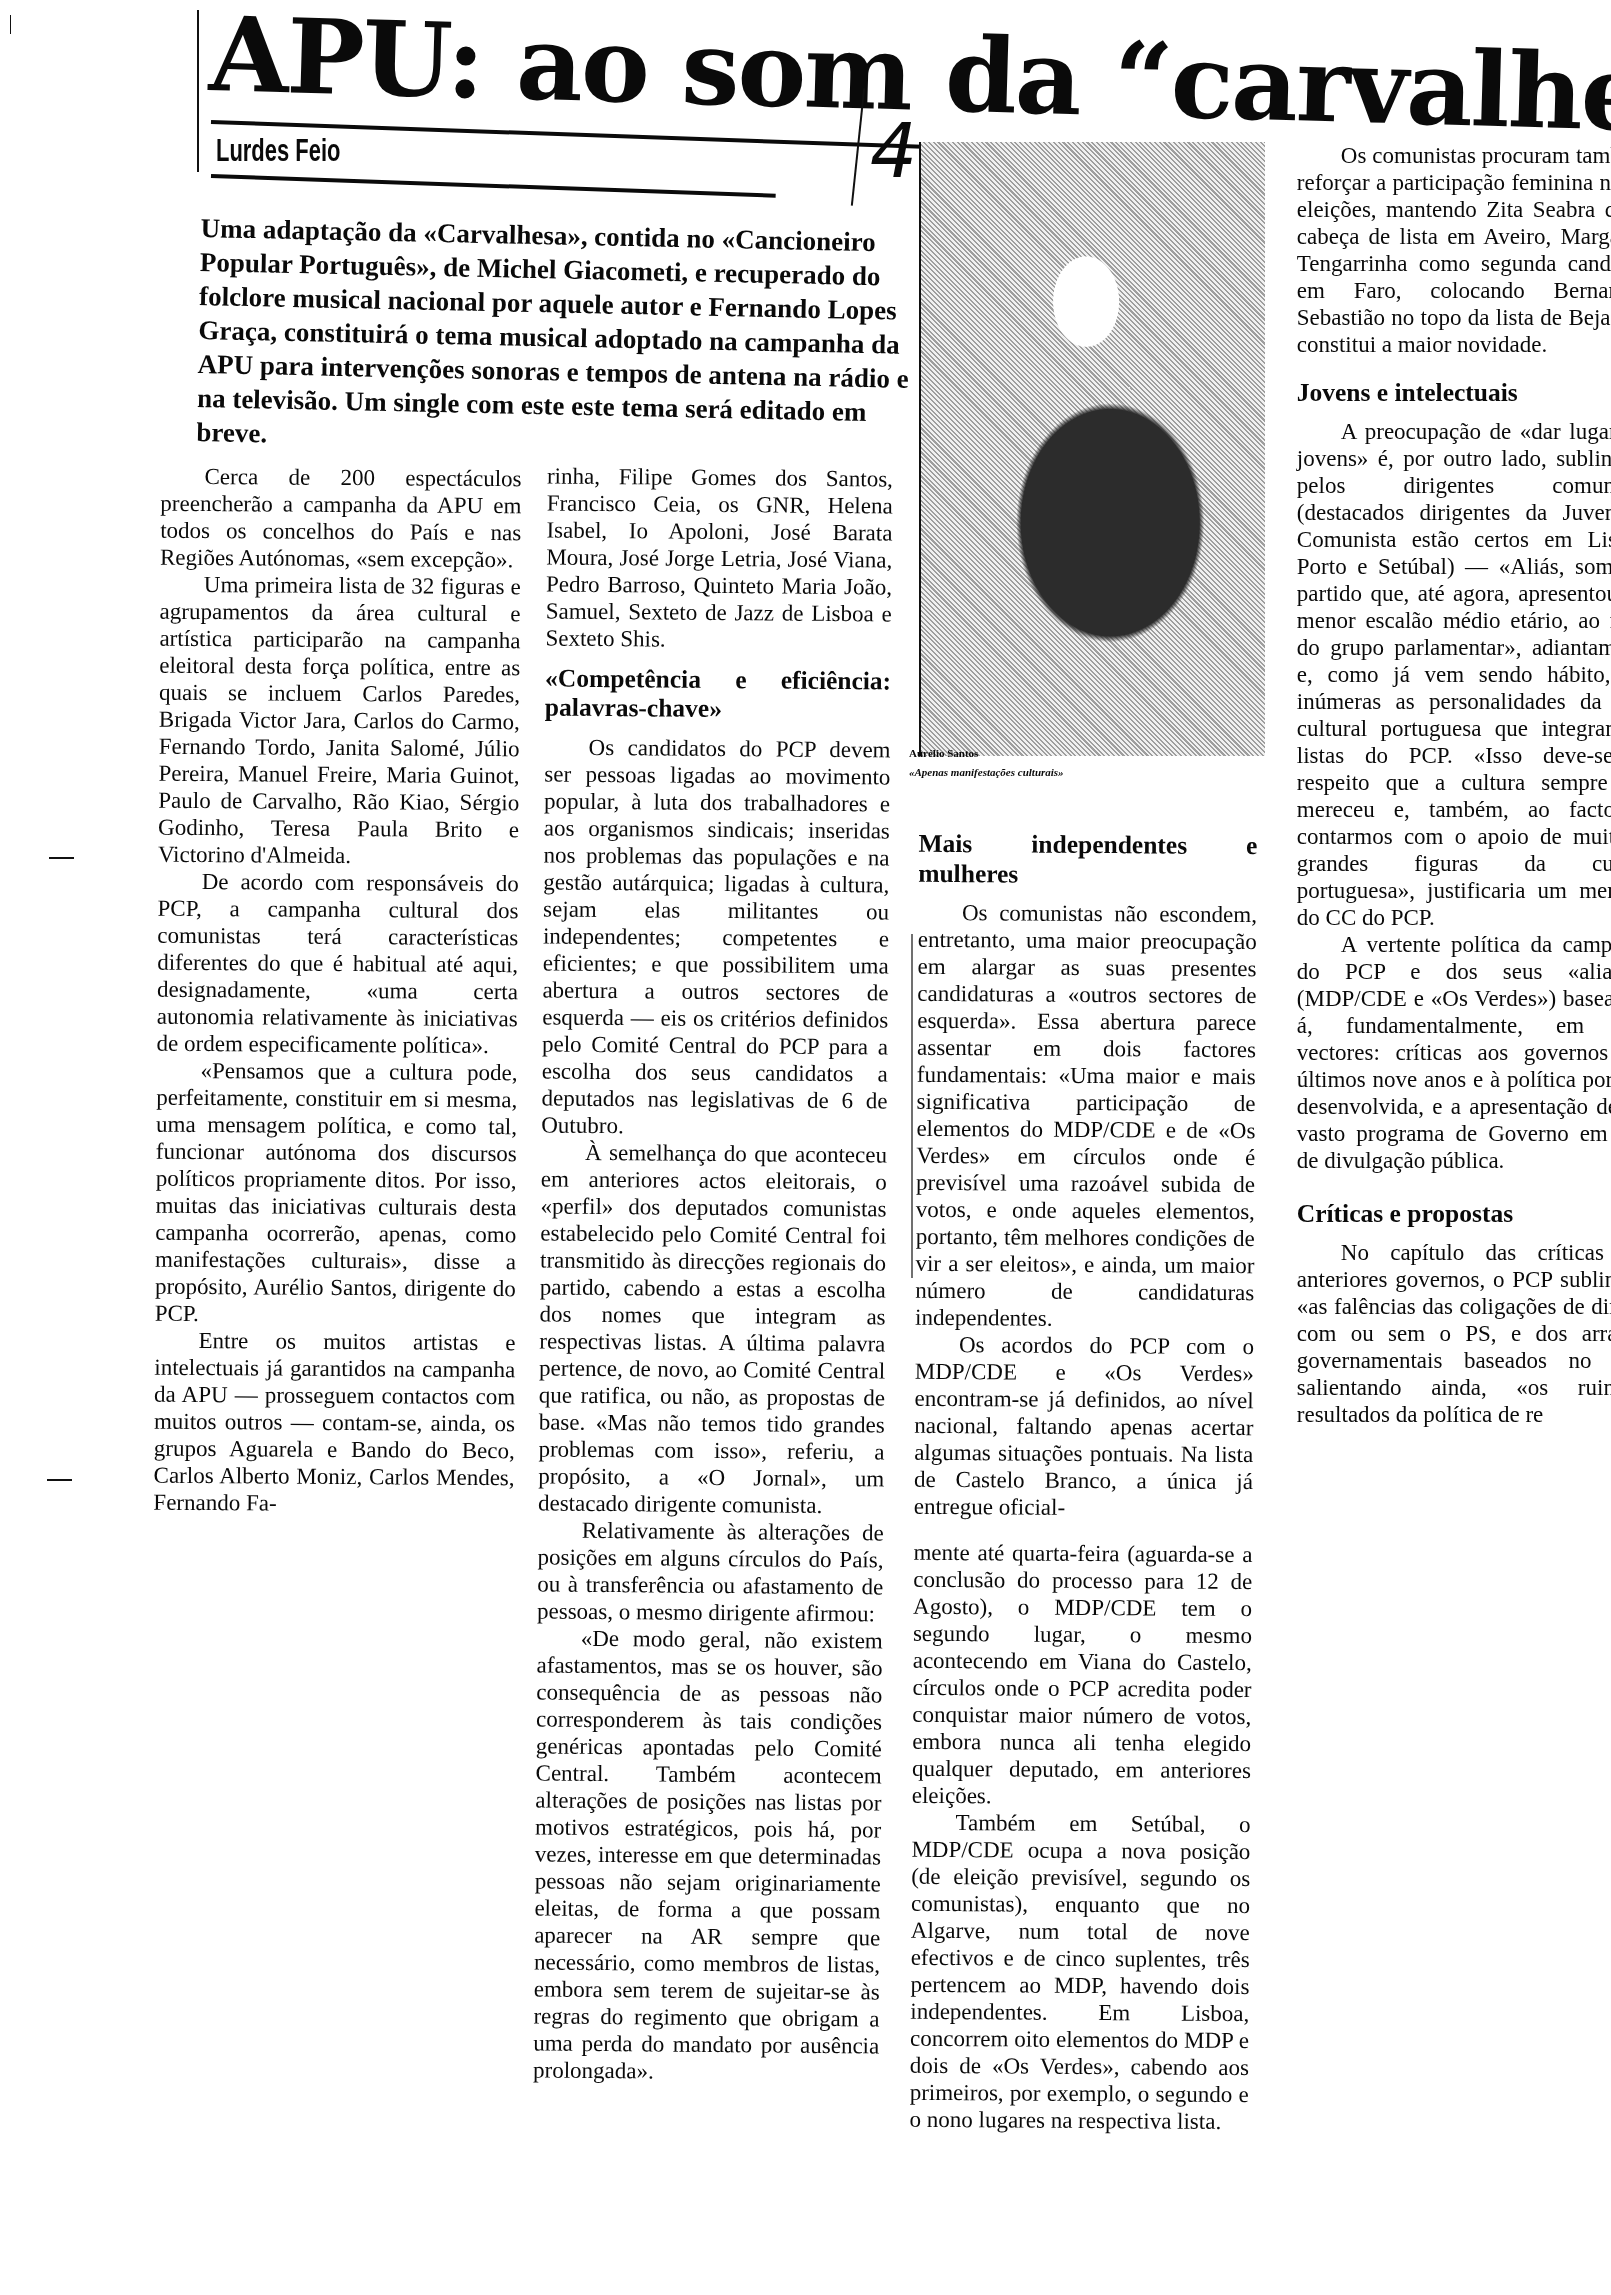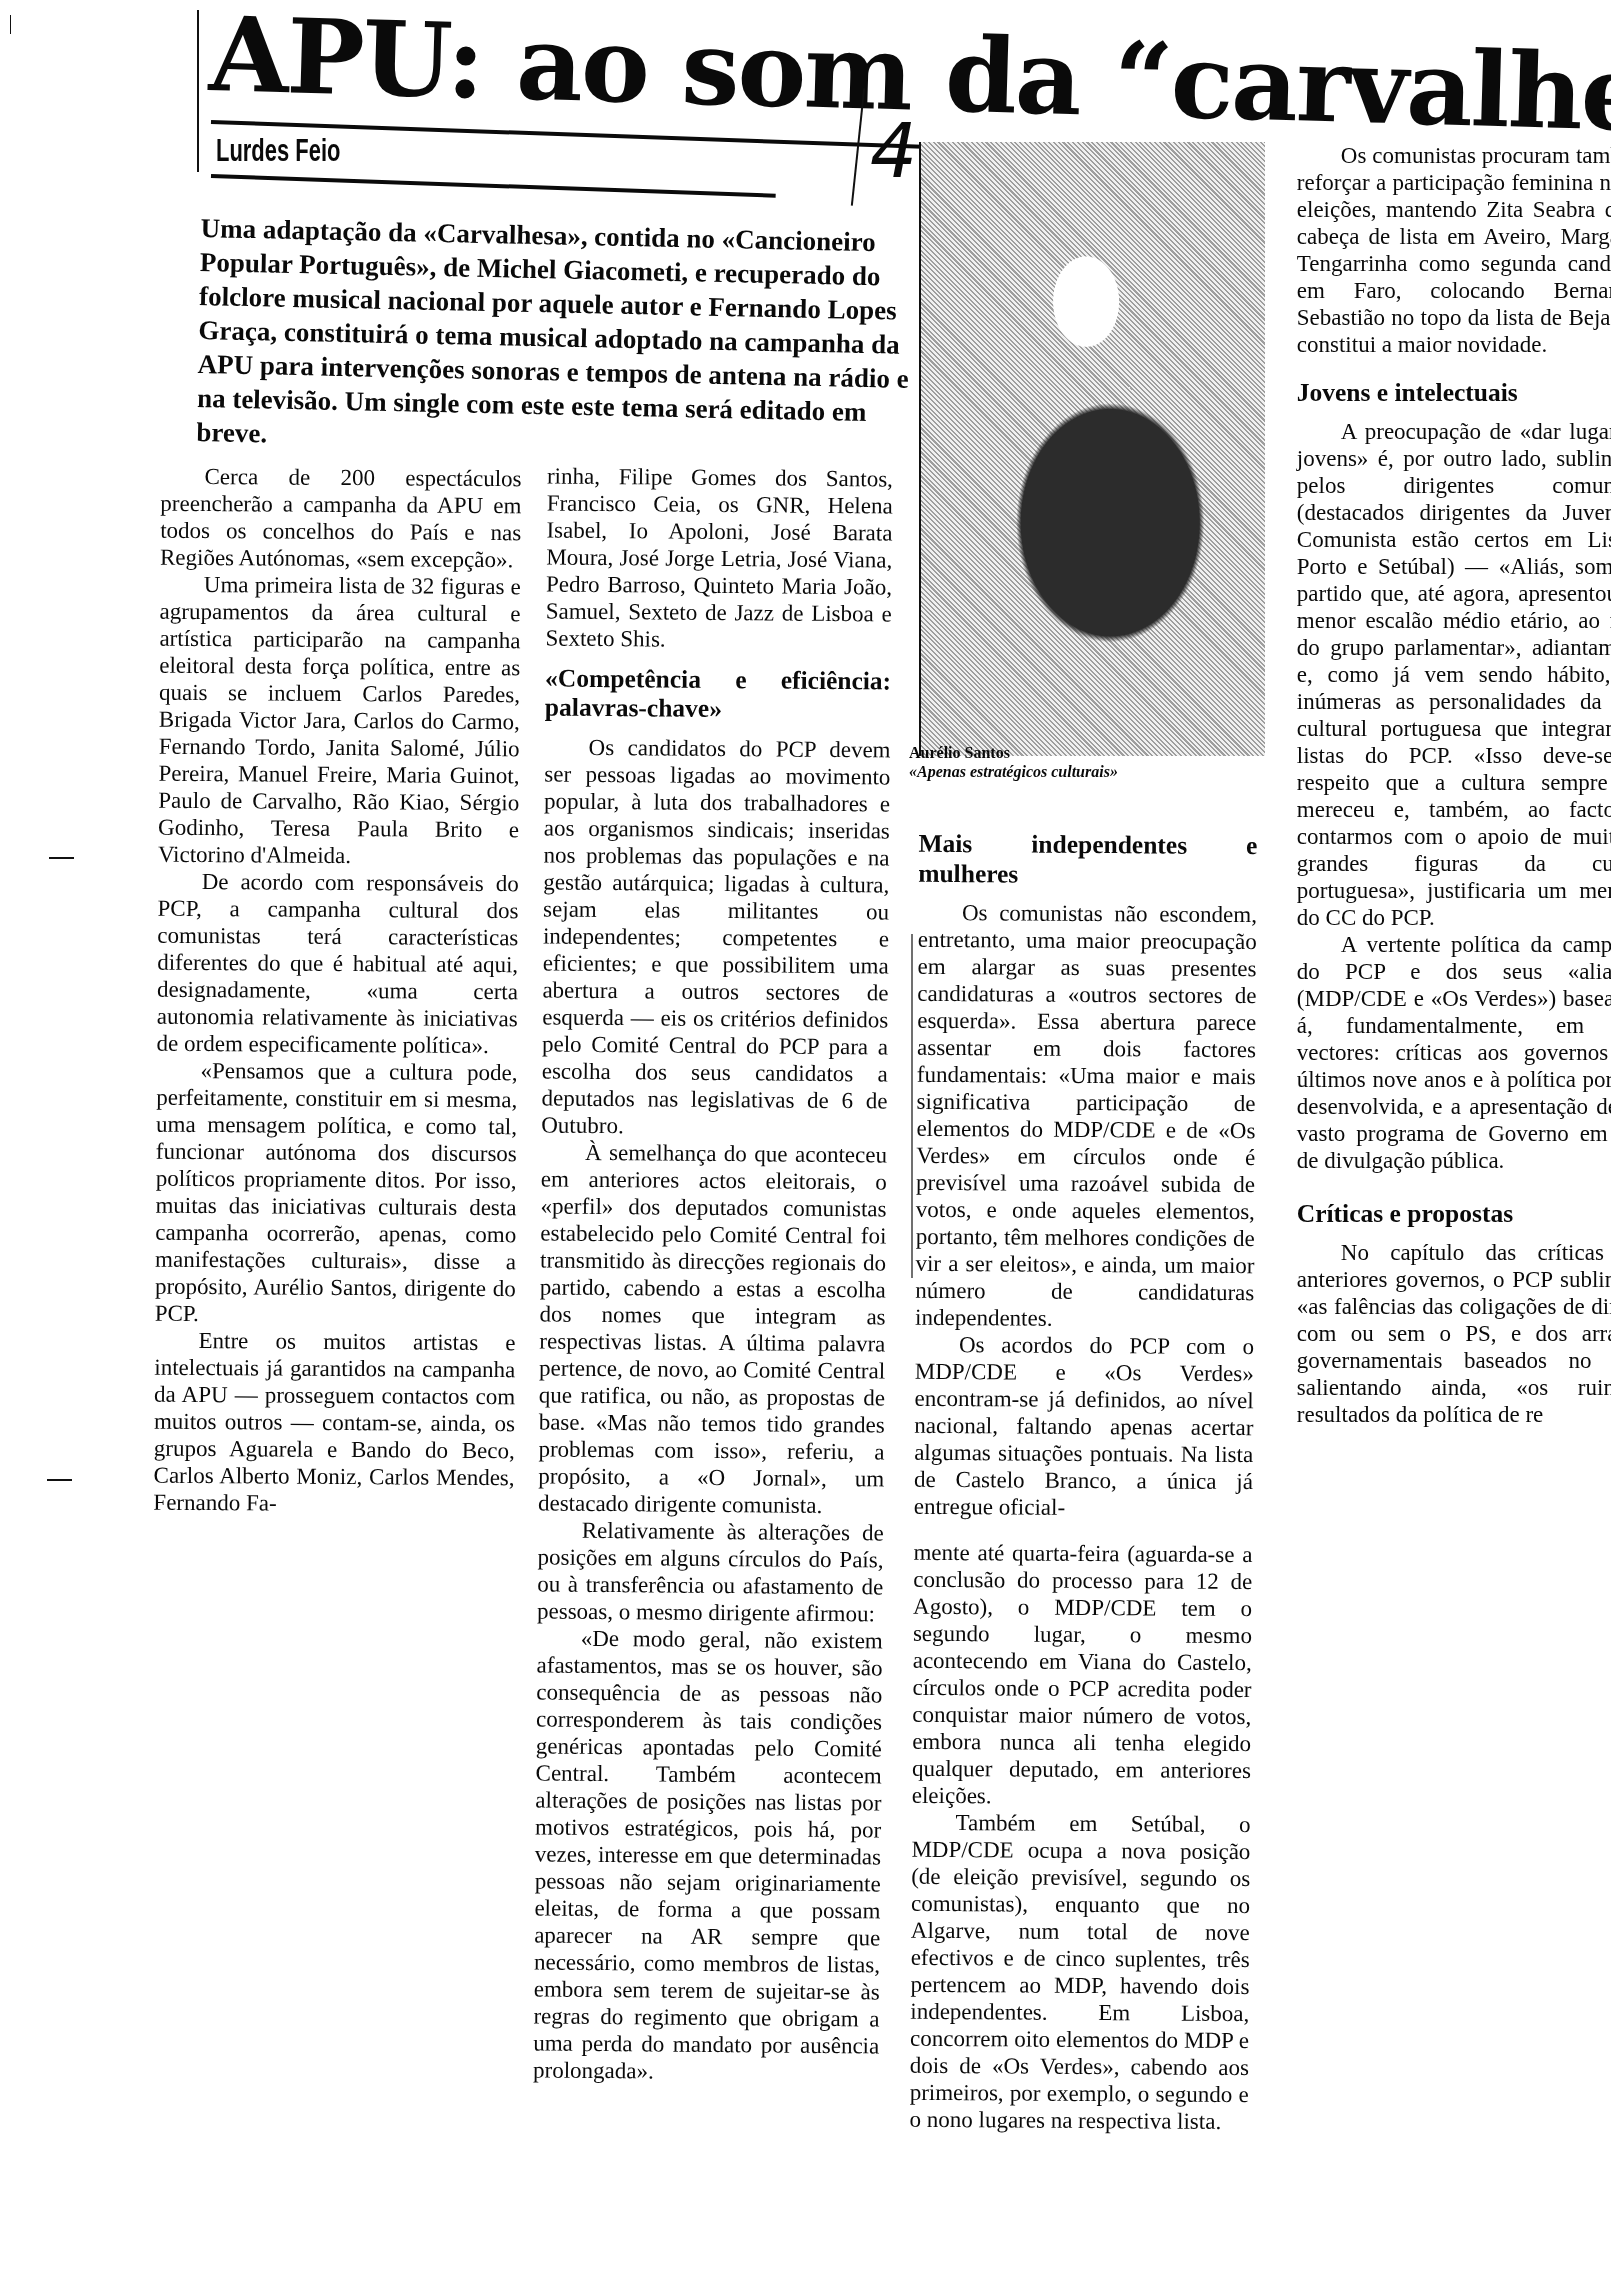--- a/index.html
+++ b/index.html
@@ -42,21 +42,21 @@
   .photo {
     left:919px; top:142px; width:344px; height:614px;
     background:
       radial-gradient(ellipse 54px 74px at 48% 26%, #f2f2f2 60%, transparent 62%),
       radial-gradient(ellipse 162px 206px at 55% 62%, #3a3a3a 55%, transparent 58%),
       repeating-linear-gradient(45deg, #999 0 1.5px, #ddd 1.5px 3.4px);
     border-left:2.9px solid #222;
     filter:contrast(1.2);
   }
   .caption {
-    left:909px; top:744px; font-size:16px; line-height:18.7px; font-weight:bold;
+    left:909px; top:744px; font-size:11px; line-height:18.7px; font-weight:bold;
     font-family:"Liberation Serif",serif;
   }
   .margin-mark { position:absolute; left:2.5px; width:10.8px; border-top:2.5px solid #111; }
   .vline { position:absolute; width:2px; background:#111; }
 </style>
 </head>
 <body>
 
 <div class="abs headline">APU: ao som da “carvalhesa”</div>
 
@@ -65,21 +65,21 @@
 <div class="vline" style="left:857px; top:88px; height:118px; transform:rotate(6deg);"></div>
 <div class="abs handmark">4</div>
 
 <div class="abs byline">Lurdes Feio</div>
 
 <div class="abs lead">Uma adaptação da «Carvalhesa», contida no «Cancioneiro Popular Português», de Michel Giacometi, e recuperado do folclore musical nacional por aquele autor e Fernando Lopes Graça, constituirá o tema musical adoptado na campanha da APU para intervenções sonoras e tempos de antena na rádio e na televisão. Um single com este este tema será editado em breve.</div>
 
 <div class="abs photo"></div>
 <div class="abs caption">
   <div>Aurélio Santos</div>
-  <div style="font-style:italic;">«Apenas estratégicos culturais»</div>
+  <div style="font-style:italic;">«Apenas manifestações culturais»</div>
 </div>
 
 <div class="col" style="left:157px; top:464px; width:361px; transform:rotate(0.4deg);">
   <p>Cerca de 200 espectáculos preencherão a campanha da APU em todos os concelhos do País e nas Regiões Autónomas, «sem excepção».</p>
   <p>Uma primeira lista de 32 figuras e agrupamentos da área cultural e artística participarão na campanha eleitoral desta força política, entre as quais se incluem Carlos Paredes, Brigada Victor Jara, Carlos do Carmo, Fernando Tordo, Janita Salomé, Júlio Pereira, Manuel Freire, Maria Guinot, Paulo de Carvalho, Rão Kiao, Sérgio Godinho, Teresa Paula Brito e Victorino d'Almeida.</p>
   <p>De acordo com responsáveis do PCP, a campanha cultural dos comunistas terá características diferentes do que é habitual até aqui, designadamente, «uma certa autonomia relativamente às iniciativas de ordem especificamente política».</p>
   <p>«Pensamos que a cultura pode, perfeitamente, constituir em si mesma, uma mensagem política, e como tal, funcionar autónoma dos discursos políticos propriamente ditos. Por isso, muitas das iniciativas culturais desta campanha ocorrerão, apenas, como manifestações culturais», disse a propósito, Aurélio Santos, dirigente do PCP.</p>
   <p>Entre os muitos artistas e intelectuais já garantidos na campanha da APU — prosseguem contactos com muitos outros — contam-se, ainda, os grupos Aguarela e Bando do Beco, Carlos Alberto Moniz, Carlos Mendes, Fernando Fa-</p>
 </div>
 

